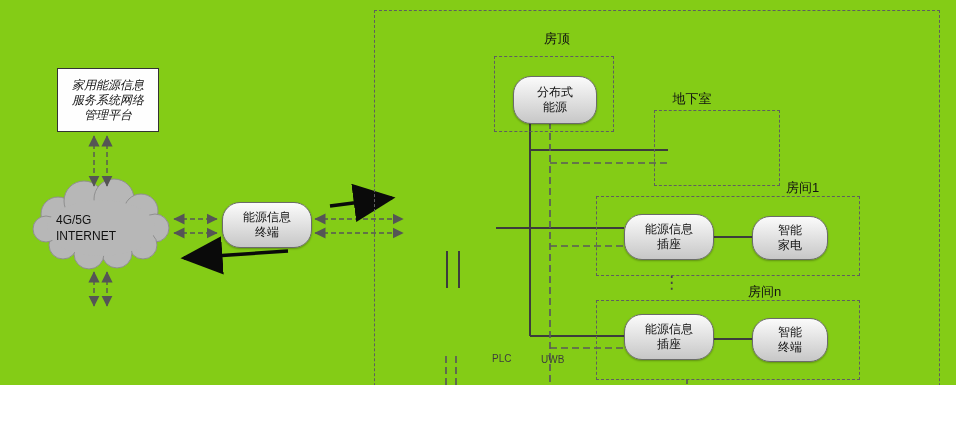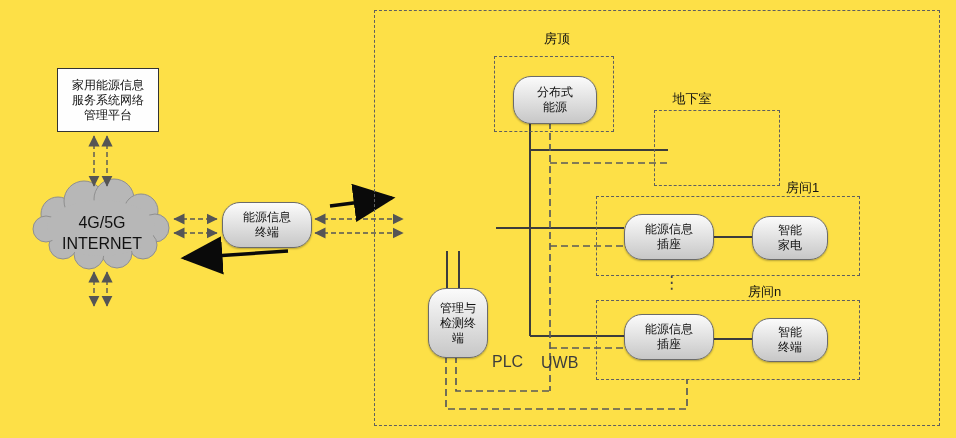--- a/index.html
+++ b/index.html
@@ -1,41 +1,41 @@
 <!DOCTYPE html>
 <html><head>
 <meta charset="utf-8">
 <style>
   html,body{margin:0;padding:0;background:#fff;}
   .canvas{
-    position:relative;width:956px;height:438px;background:#fde047;overflow:hidden;
+    position:relative;width:956px;height:385px;background:#84cc16;overflow:hidden;
     font-family:"Liberation Sans","DejaVu Sans",sans-serif;color:#111;
   }
   .canvas svg{position:absolute;left:0;top:0;z-index:1;}
   .zone{
     position:absolute;border:1.6px dashed #5f5f5f;background:transparent;z-index:2;
   }
   .node{
     position:absolute;z-index:3;display:flex;align-items:center;justify-content:center;
     text-align:center;white-space:pre-line;font-size:12px;line-height:1.25;
     background:linear-gradient(#fbfbfb,#c7c7c7);border:1px solid #6b6b6b;border-radius:18px;
     box-shadow:0 1px 2px rgba(0,0,0,.28);
   }
   .node.plain{
-    border-radius:0;background:#fefefe;border:1px solid #333;box-shadow:none;
+    border-radius:0;background:#fefefe;border:1px solid #333;box-shadow:none;font-style:italic;
   }
   .zlabel{
     position:absolute;z-index:4;font-size:13px;color:#111;text-align:center;white-space:nowrap;
   }
   .buslabel{
-    position:absolute;z-index:4;font-size:16px;color:#3d3d3d;white-space:nowrap;
+    position:absolute;z-index:4;font-size:10px;color:#3d3d3d;white-space:nowrap;
   }
   .cloud-text{
-    position:absolute;z-index:3;left:56px;top:213px;width:92px;text-align:center;
-    font-size:16px;line-height:1.3;white-space:pre-line;color:#111;
+    position:absolute;z-index:3;left:56px;top:213px;width:92px;
+    font-size:12px;line-height:1.3;white-space:pre-line;color:#111;
   }
   .dots{
     position:absolute;z-index:4;font-size:17px;color:#444;line-height:1;
   }
 </style>
 </head>
 <body>
 
 <div class="canvas">
 
@@ -119,23 +119,20 @@
   <div class="dots" style="left:663px;top:274px">⋮</div>
 
   <div class="node plain" style="left:57px;top:68px;width:100px;height:62px">家用能源信息
 服务系统网络
 管理平台</div>
   <div class="cloud-text">4G/5G
 INTERNET</div>
 
   <div class="node" style="left:222px;top:202px;width:88px;height:44px">能源信息
 终端</div>
-  <div class="node" style="left:428px;top:288px;width:58px;height:68px">管理与
-检测终
-端</div>
 
   <div class="node" style="left:513px;top:76px;width:82px;height:46px">分布式
 能源</div>
 
   <div class="node" style="left:624px;top:214px;width:88px;height:44px">能源信息
 插座</div>
   <div class="node" style="left:752px;top:216px;width:74px;height:42px">智能
 家电</div>
 
   <div class="node" style="left:624px;top:314px;width:88px;height:44px">能源信息

